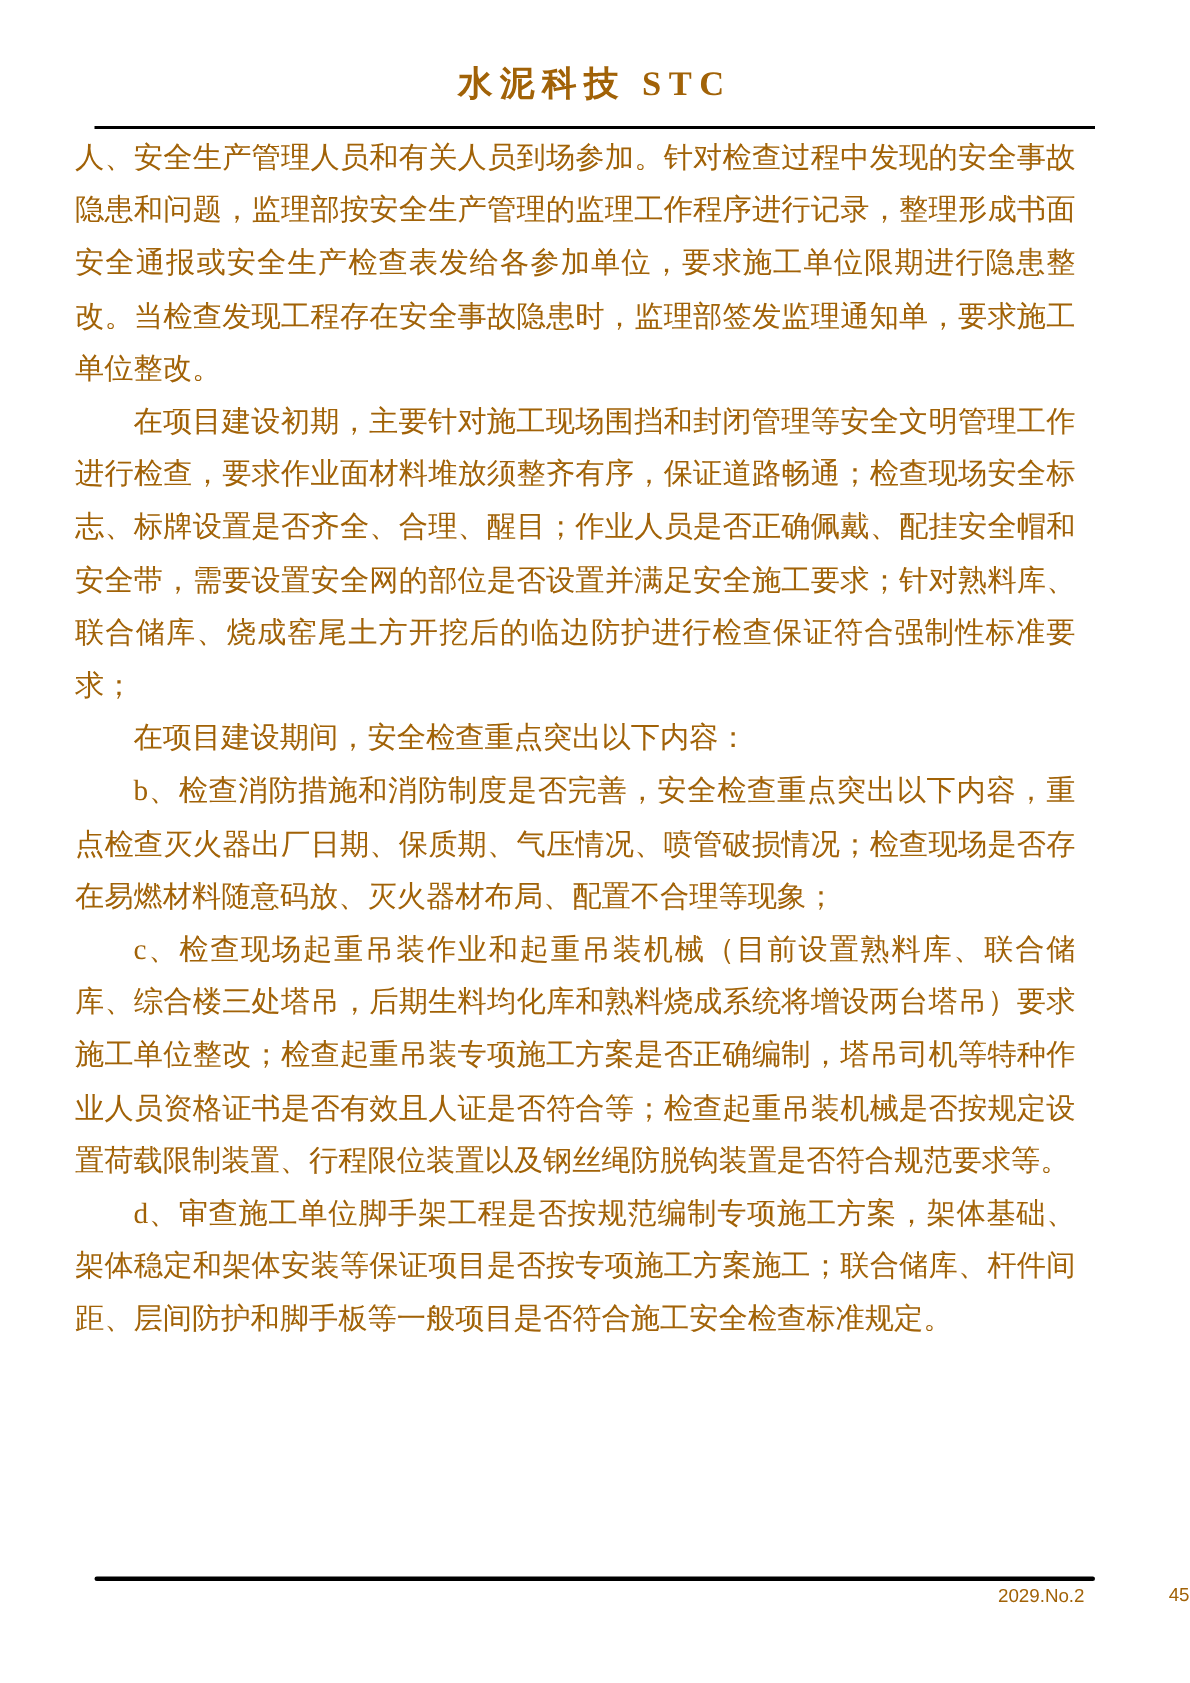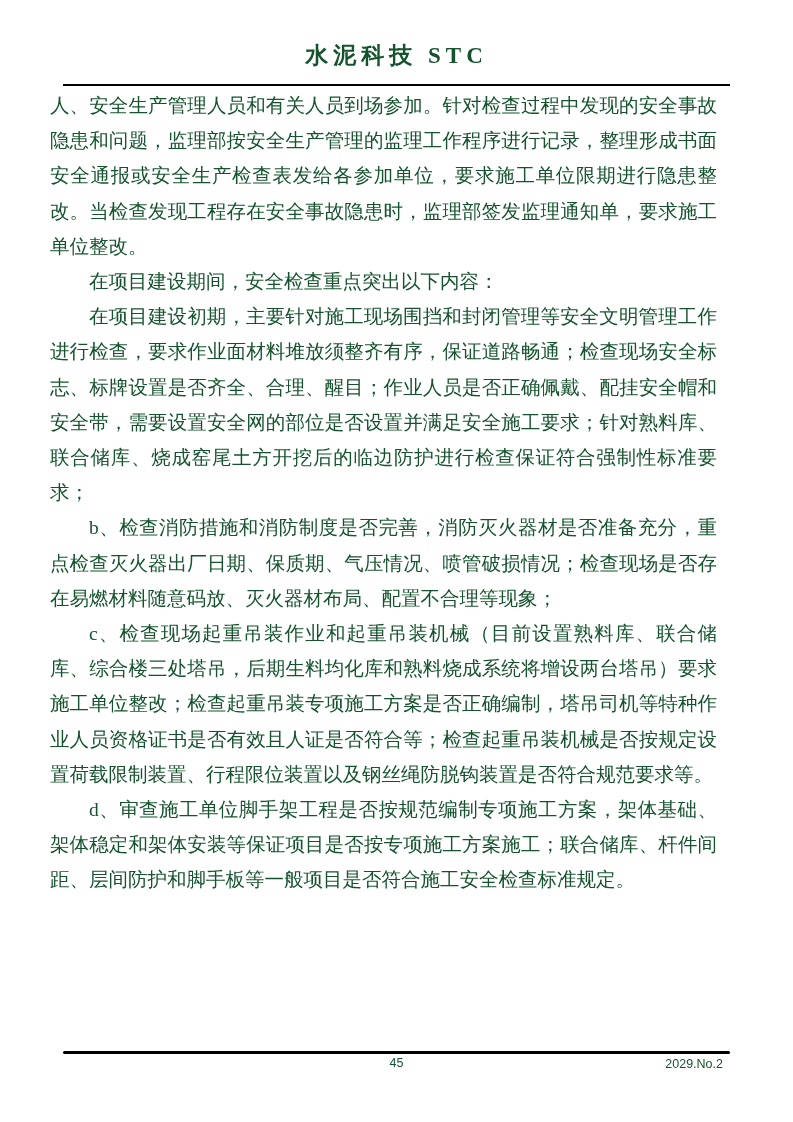--- a/index.html
+++ b/index.html
@@ -5,21 +5,21 @@
   html, body {
     margin: 0;
     padding: 0;
     background: #ffffff;
   }
   .page {
     position: relative;
     width: 793px;
     height: 1122px;
     background: #ffffff;
-    color: #14532d;
+    color: #a16207;
     overflow: hidden;
     font-family: "Liberation Serif", "DejaVu Serif", serif;
   }
   .header-title {
     position: absolute;
     top: 40px;
     left: 0;
     width: 100%;
     text-align: center;
     font-size: 23px;
@@ -59,21 +59,21 @@
     width: 667px;
     height: 3px;
     background: #000000;
     border-radius: 2px;
   }
   .footer-page-number {
     position: absolute;
     top: 1056px;
     left: 0;
     width: 100%;
-    text-align: center;
+    text-align: right;
     font-size: 12.5px;
     font-family: "Liberation Sans", "DejaVu Sans", sans-serif;
   }
   .footer-issue {
     position: absolute;
     top: 1057px;
     right: 70px;
     font-size: 12.5px;
     font-family: "Liberation Sans", "DejaVu Sans", sans-serif;
   }
@@ -82,23 +82,23 @@
 <body>
 
 <div class="page">
 
   <div class="header-title">水泥科技 STC</div>
 
   <div class="header-rule"></div>
 
   <div class="content">
     <p>人、安全生产管理人员和有关人员到场参加。针对检查过程中发现的安全事故隐患和问题，监理部按安全生产管理的监理工作程序进行记录，整理形成书面安全通报或安全生产检查表发给各参加单位，要求施工单位限期进行隐患整改。当检查发现工程存在安全事故隐患时，监理部签发监理通知单，要求施工单位整改。</p>
+    <p class="indent">在项目建设初期，主要针对施工现场围挡和封闭管理等安全文明管理工作进行检查，要求作业面材料堆放须整齐有序，保证道路畅通；检查现场安全标志、标牌设置是否齐全、合理、醒目；作业人员是否正确佩戴、配挂安全帽和安全带，需要设置安全网的部位是否设置并满足安全施工要求；针对熟料库、联合储库、烧成窑尾土方开挖后的临边防护进行检查保证符合强制性标准要求；</p>
     <p class="indent">在项目建设期间，安全检查重点突出以下内容：</p>
-    <p class="indent">在项目建设初期，主要针对施工现场围挡和封闭管理等安全文明管理工作进行检查，要求作业面材料堆放须整齐有序，保证道路畅通；检查现场安全标志、标牌设置是否齐全、合理、醒目；作业人员是否正确佩戴、配挂安全帽和安全带，需要设置安全网的部位是否设置并满足安全施工要求；针对熟料库、联合储库、烧成窑尾土方开挖后的临边防护进行检查保证符合强制性标准要求；</p>
-    <p class="indent">b、检查消防措施和消防制度是否完善，消防灭火器材是否准备充分，重点检查灭火器出厂日期、保质期、气压情况、喷管破损情况；检查现场是否存在易燃材料随意码放、灭火器材布局、配置不合理等现象；</p>
+    <p class="indent">b、检查消防措施和消防制度是否完善，安全检查重点突出以下内容，重点检查灭火器出厂日期、保质期、气压情况、喷管破损情况；检查现场是否存在易燃材料随意码放、灭火器材布局、配置不合理等现象；</p>
     <p class="indent">c、检查现场起重吊装作业和起重吊装机械（目前设置熟料库、联合储库、综合楼三处塔吊，后期生料均化库和熟料烧成系统将增设两台塔吊）要求施工单位整改；检查起重吊装专项施工方案是否正确编制，塔吊司机等特种作业人员资格证书是否有效且人证是否符合等；检查起重吊装机械是否按规定设置荷载限制装置、行程限位装置以及钢丝绳防脱钩装置是否符合规范要求等。</p>
     <p class="indent">d、审查施工单位脚手架工程是否按规范编制专项施工方案，架体基础、架体稳定和架体安装等保证项目是否按专项施工方案施工；联合储库、杆件间距、层间防护和脚手板等一般项目是否符合施工安全检查标准规定。</p>
   </div>
 
   <div class="footer-rule"></div>
 
   <div class="footer-page-number">45</div>
 
   <div class="footer-issue">2029.No.2</div>
 

